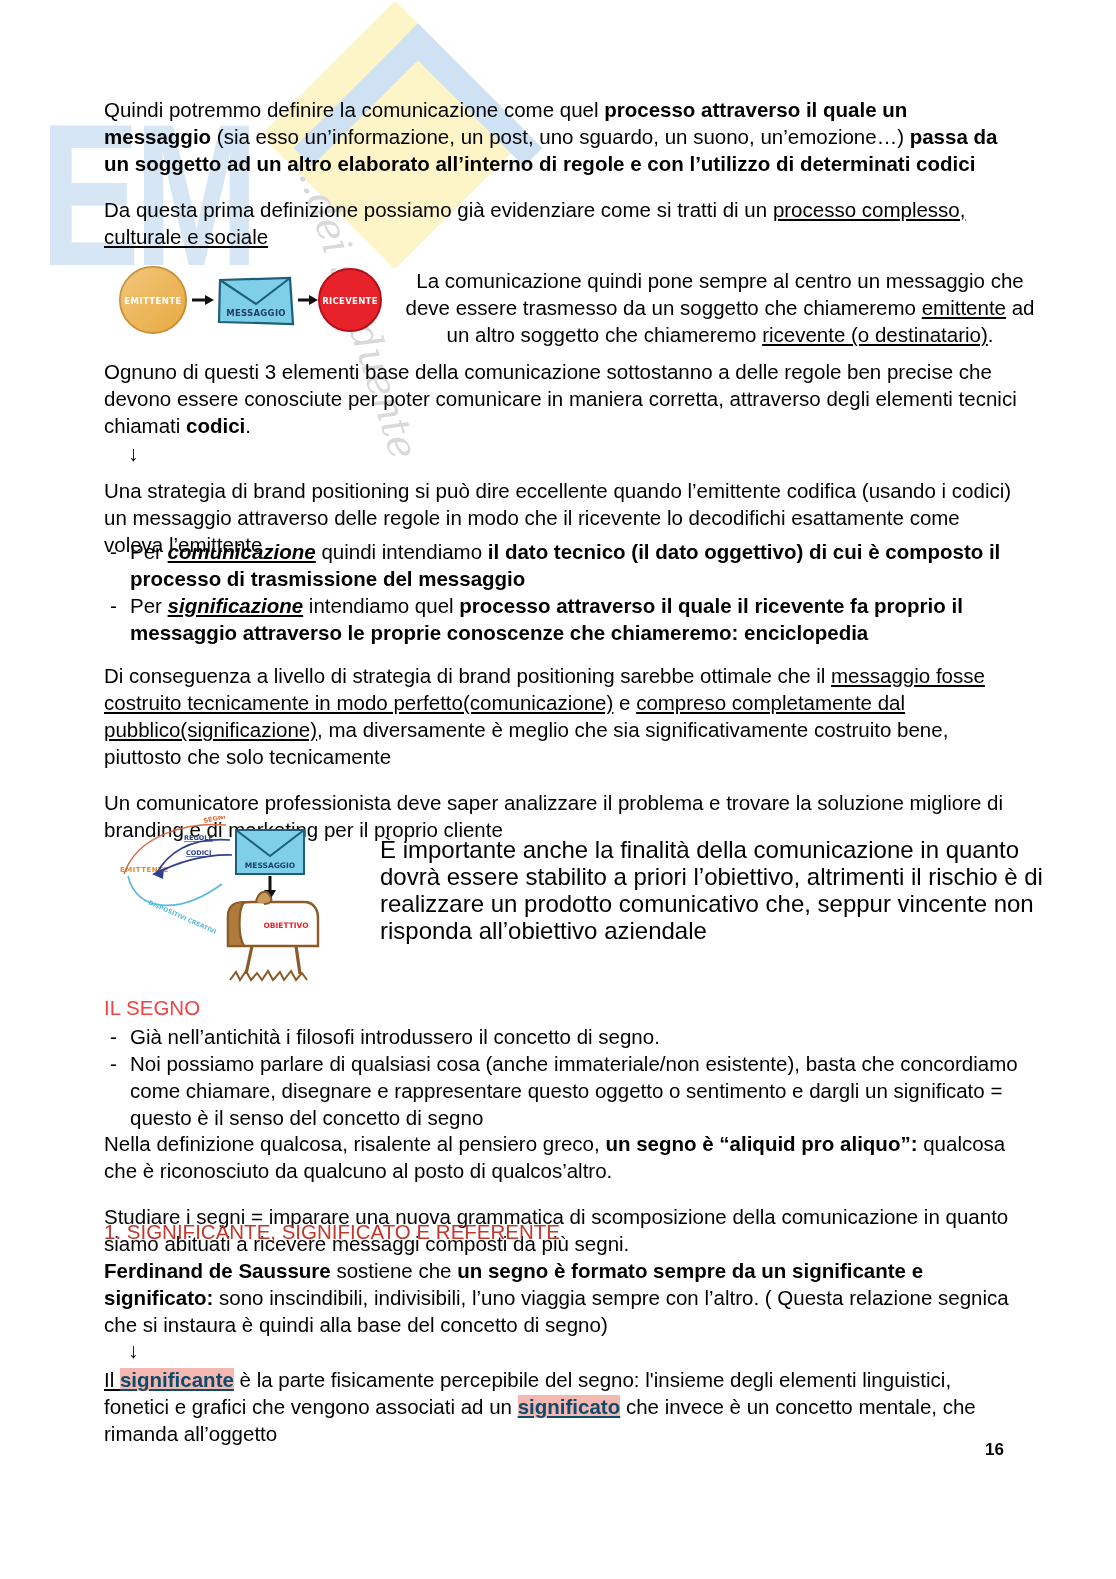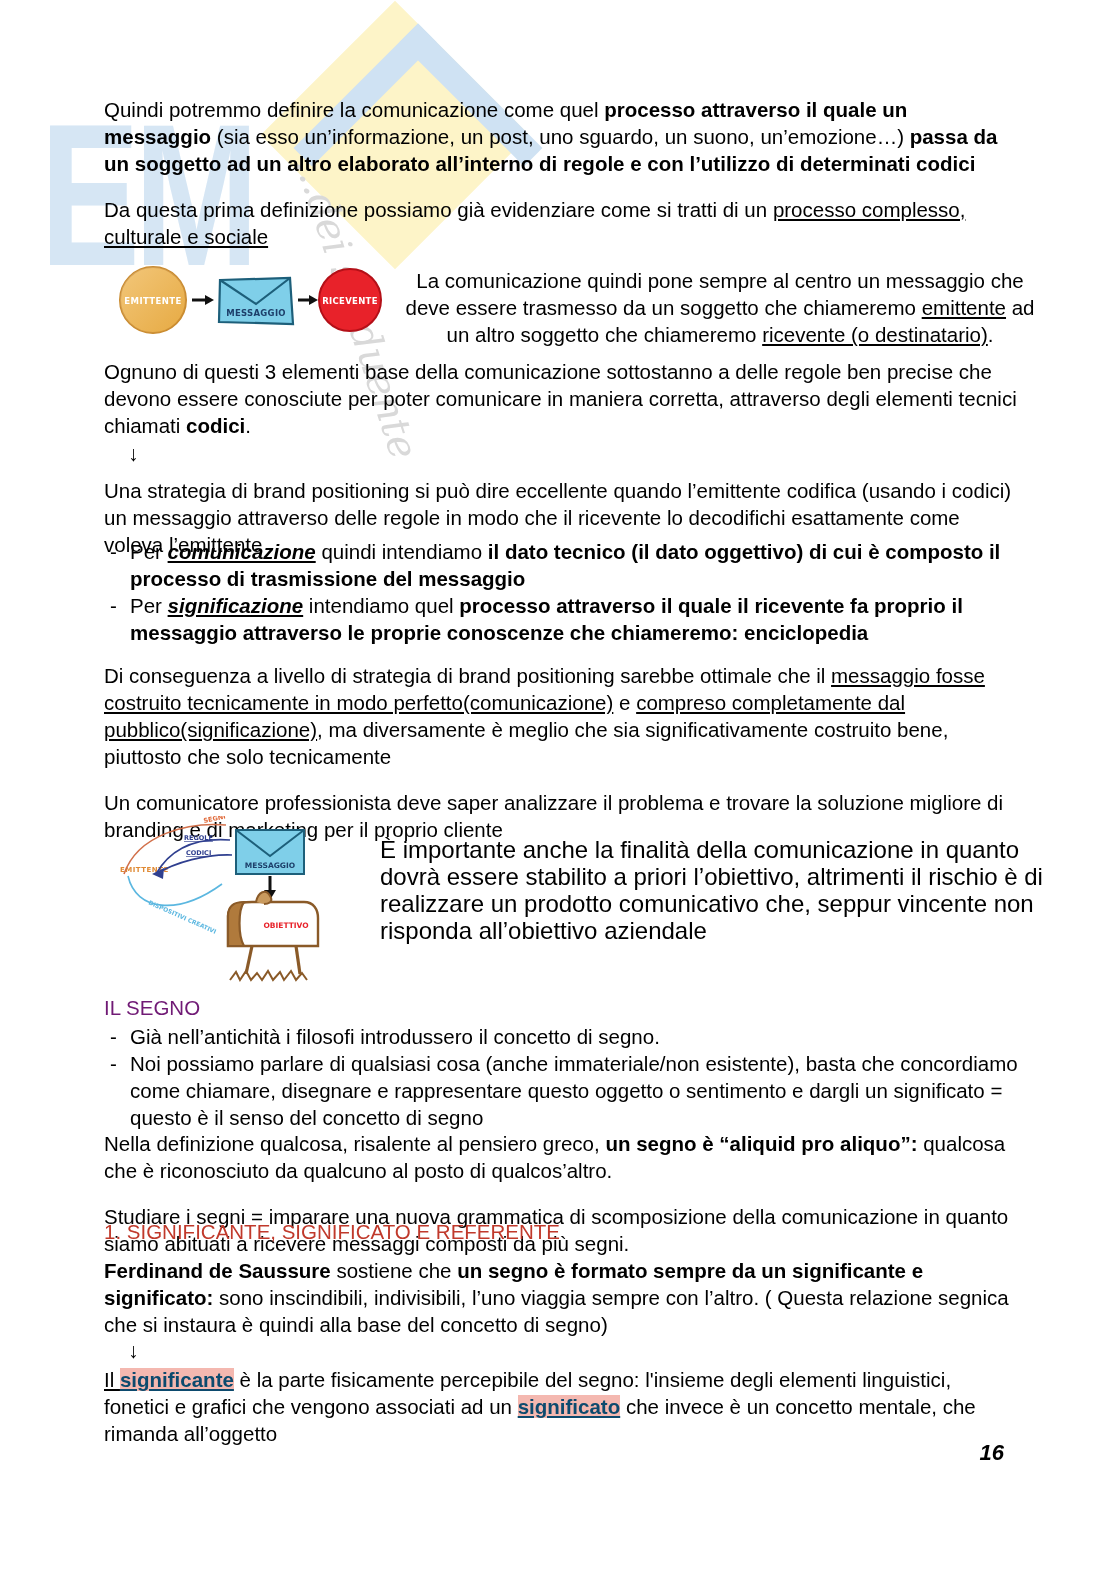--- a/index.html
+++ b/index.html
@@ -46,34 +46,34 @@
     font-size:20.5px; line-height:27px;
   }
   p { margin:0 0 19px 0; }
   .b { font-weight:bold; }
   .u { text-decoration:underline; }
   .biu { font-weight:bold; font-style:italic; text-decoration:underline; }
   .bi { font-weight:bold; }
   .hl-red { color:#0c4a6e; background:#f4b8b0; font-weight:bold; text-decoration:underline; }
 
   h2.sec { font-size:20.5px; font-weight:normal; margin:0 0 2px 0; }
-  .sec-red   { color:#701a75; }
+  .sec-red   { color:#ef4444; }
   .sec-dkred { color:#c0392b; }
 
   ul.dash { list-style:none; margin:0 0 19px 0; padding:0; }
   ul.dash li { position:relative; padding-left:26px; margin:0; }
   ul.dash li::before {
     content:"-"; position:absolute; left:6px; top:0;
     font-size:20.5px; line-height:27px;
   }
   .arrow-down { margin:0 0 0 24px; font-size:21px; line-height:22px; }
 
   .pagenum {
     position:absolute; right:112px; top:1440px;
-    font-size:22px; font-weight:bold;font-style:italic;
+    font-size:17px; font-weight:bold;
   }
 
   
   .fig1 { position:absolute; left:116px; top:258px; width:268px; height:84px; }
   .fig2 { position:absolute; left:118px; top:816px; width:222px; height:170px; }
 
   .flow-text { position:absolute; left:404px; top:267px; width:632px;
                font-size:20.5px; line-height:27px;text-align:center; }
   .flow-text2 { position:absolute; left:332px; top:836px; width:688px;
                font-size:24px; line-height:27px;margin-left:48px; }

